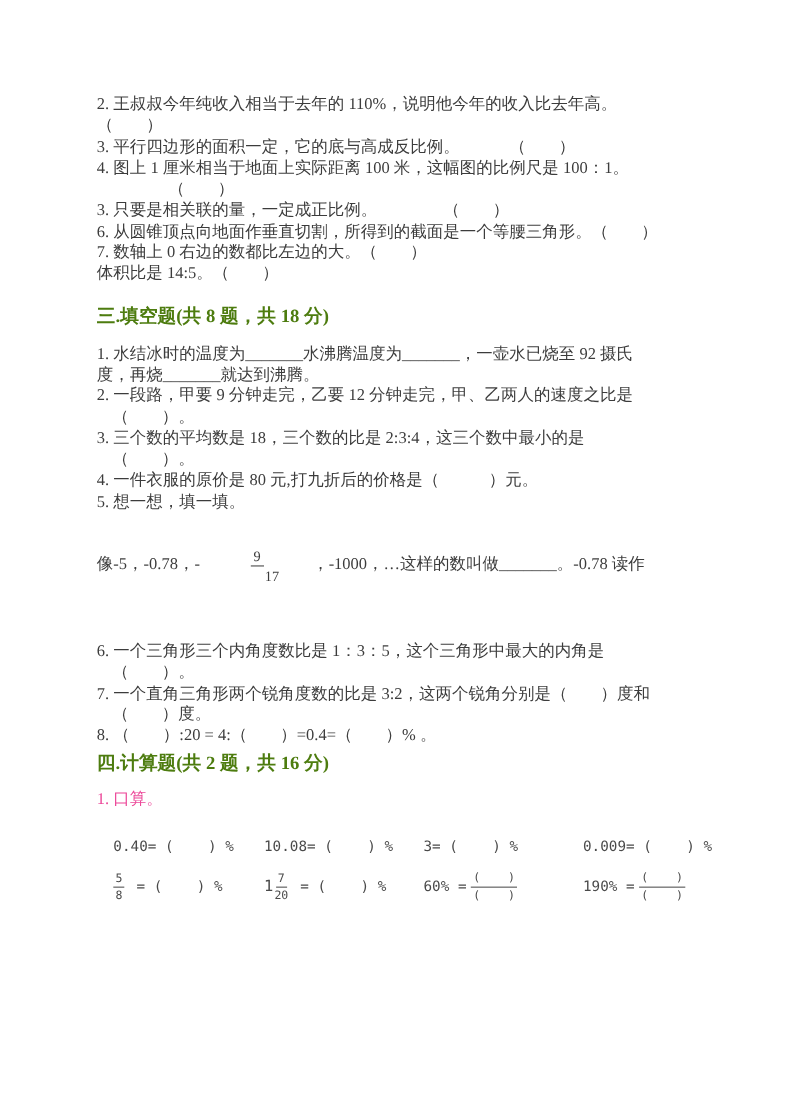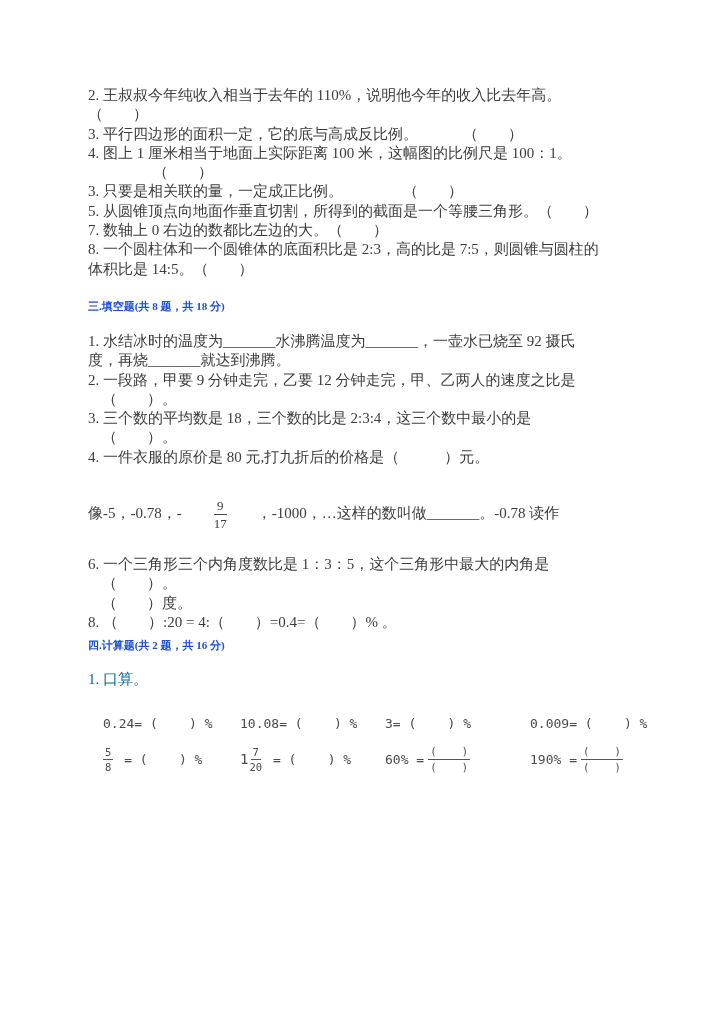--- a/index.html
+++ b/index.html
@@ -13,47 +13,47 @@
     color:#3c3c3c;
     font-size:15px;
     line-height:19.3px;
   }
   .content{padding:86px 88px 0 88px;}
   .line{white-space:nowrap;}
   .indent-lg{padding-left:65px;}
   .indent-sm{padding-left:14px;}
   .sec-title{
     font-weight:bold;
-    color:#1d4ed8;
-    font-size:11px;
+    color:#4d7c0f;
+    font-size:17px;
     margin-top:17px;
     line-height:21px;
   }
   .fill-block{margin-top:15px;}
   .frac-line{
     margin-top:26px;
     height:42px;
     display:flex;
     align-items:center;
     white-space:nowrap;
   }
   .frac{
     display:inline-flex;
     flex-direction:column;
     align-items:center;
     font-size:13px;
     line-height:15px;
     margin:0 30px 0 32px;
   }
   .frac .num{border-bottom:1px solid #4a4a4a;padding:0 3px 1px 3px;}
-  .frac .den{padding-top:1px;}
+  .frac .den{padding-top:1px;margin-left:27px;}
   .blank-line{margin-top:36px;}
-  .block-b{margin-top:20px;}
+  .block-b{margin-top:48px;}
   .calc-title{margin-top:3px;}
-  .calc-sub{margin-top:14px;color:#0369a1;}
+  .calc-sub{margin-top:14px;color:#ec4899;}
   .calc-grid{
     display:grid;
     grid-template-columns:137px 145px 145px 1fr;
     padding-left:15px;
     font-family:"DejaVu Sans Mono","Liberation Mono",monospace;
     font-size:13px;
     color:#4a4a4a;
   }
   .calc-row1{margin-top:24px;}
   .calc-row2{margin-top:12px;}
@@ -86,60 +86,61 @@
 <div class="page">
   <div class="content">
 
     <div>
       <div class="line">2. 王叔叔今年纯收入相当于去年的 110%，说明他今年的收入比去年高。</div>
       <div class="line">（　　）</div>
       <div class="line">3. 平行四边形的面积一定，它的底与高成反比例。　　　（　　）</div>
       <div class="line">4. 图上 1 厘米相当于地面上实际距离 100 米，这幅图的比例尺是 100：1。</div>
       <div class="line indent-lg">（　　）</div>
       <div class="line">3. 只要是相关联的量，一定成正比例。　　　　（　　）</div>
-      <div class="line">5. 从圆锥顶点向地面作垂直切割，所得到的截面是一个等腰三角形。（　　）</div>
+      <div class="line">6. 从圆锥顶点向地面作垂直切割，所得到的截面是一个等腰三角形。（　　）</div>
       <div class="line">7. 数轴上 0 右边的数都比左边的大。（　　）</div>
-      <div class="line">8. 一个圆柱体和一个圆锥体的底面积比是 2:3，高的比是 7:5，则圆锥与圆柱的</div>
       <div class="line">体积比是 14:5。（　　）</div>
     </div>
 
     <div class="sec-title">三.填空题(共 8 题，共 18 分)</div>
 
     <div class="fill-block">
       <div class="line">1. 水结冰时的温度为_______水沸腾温度为_______，一壶水已烧至 92 摄氏</div>
       <div class="line">度，再烧_______就达到沸腾。</div>
       <div class="line">2. 一段路，甲要 9 分钟走完，乙要 12 分钟走完，甲、乙两人的速度之比是</div>
       <div class="line indent-sm">（　　）。</div>
       <div class="line">3. 三个数的平均数是 18，三个数的比是 2:3:4，这三个数中最小的是</div>
       <div class="line indent-sm">（　　）。</div>
       <div class="line">4. 一件衣服的原价是 80 元,打九折后的价格是（　　　）元。</div>
+      <div class="line">5. 想一想，填一填。</div>
 
       <div class="frac-line">
         <span>像-5，-0.78，-</span>
         <span class="frac">
           <span class="num">9</span>
           <span class="den">17</span>
         </span>
         <span>，-1000，…这样的数叫做_______。-0.78 读作</span>
       </div>
 
 
       <div class="block-b">
         <div class="line">6. 一个三角形三个内角度数比是 1：3：5，这个三角形中最大的内角是</div>
         <div class="line indent-sm">（　　）。</div>
+        <div class="line">7. 一个直角三角形两个锐角度数的比是 3:2，这两个锐角分别是（　　）度和</div>
         <div class="line indent-sm">（　　）度。</div>
         <div class="line">8. （　　）:20 = 4:（　　）=0.4=（　　）% 。</div>
       </div>
     </div>
 
     <div class="sec-title calc-title">四.计算题(共 2 题，共 16 分)</div>
     <div class="line calc-sub">1. 口算。</div>
 
     <div class="calc-grid calc-row1">
-      <span class="calc-cell">0.24= (    ) %</span>
+      <span class="calc-cell">0.40= (    ) %</span>
       <span class="calc-cell">10.08= (    ) %</span>
       <span class="calc-cell">3= (    ) %</span>
       <span class="calc-cell">0.009= (    ) %</span>
     </div>
 
     <div class="calc-grid calc-row2">
       <span class="calc-cell">
         <span class="sfrac">
           <span class="num">5</span>
           <span class="den">8</span>

